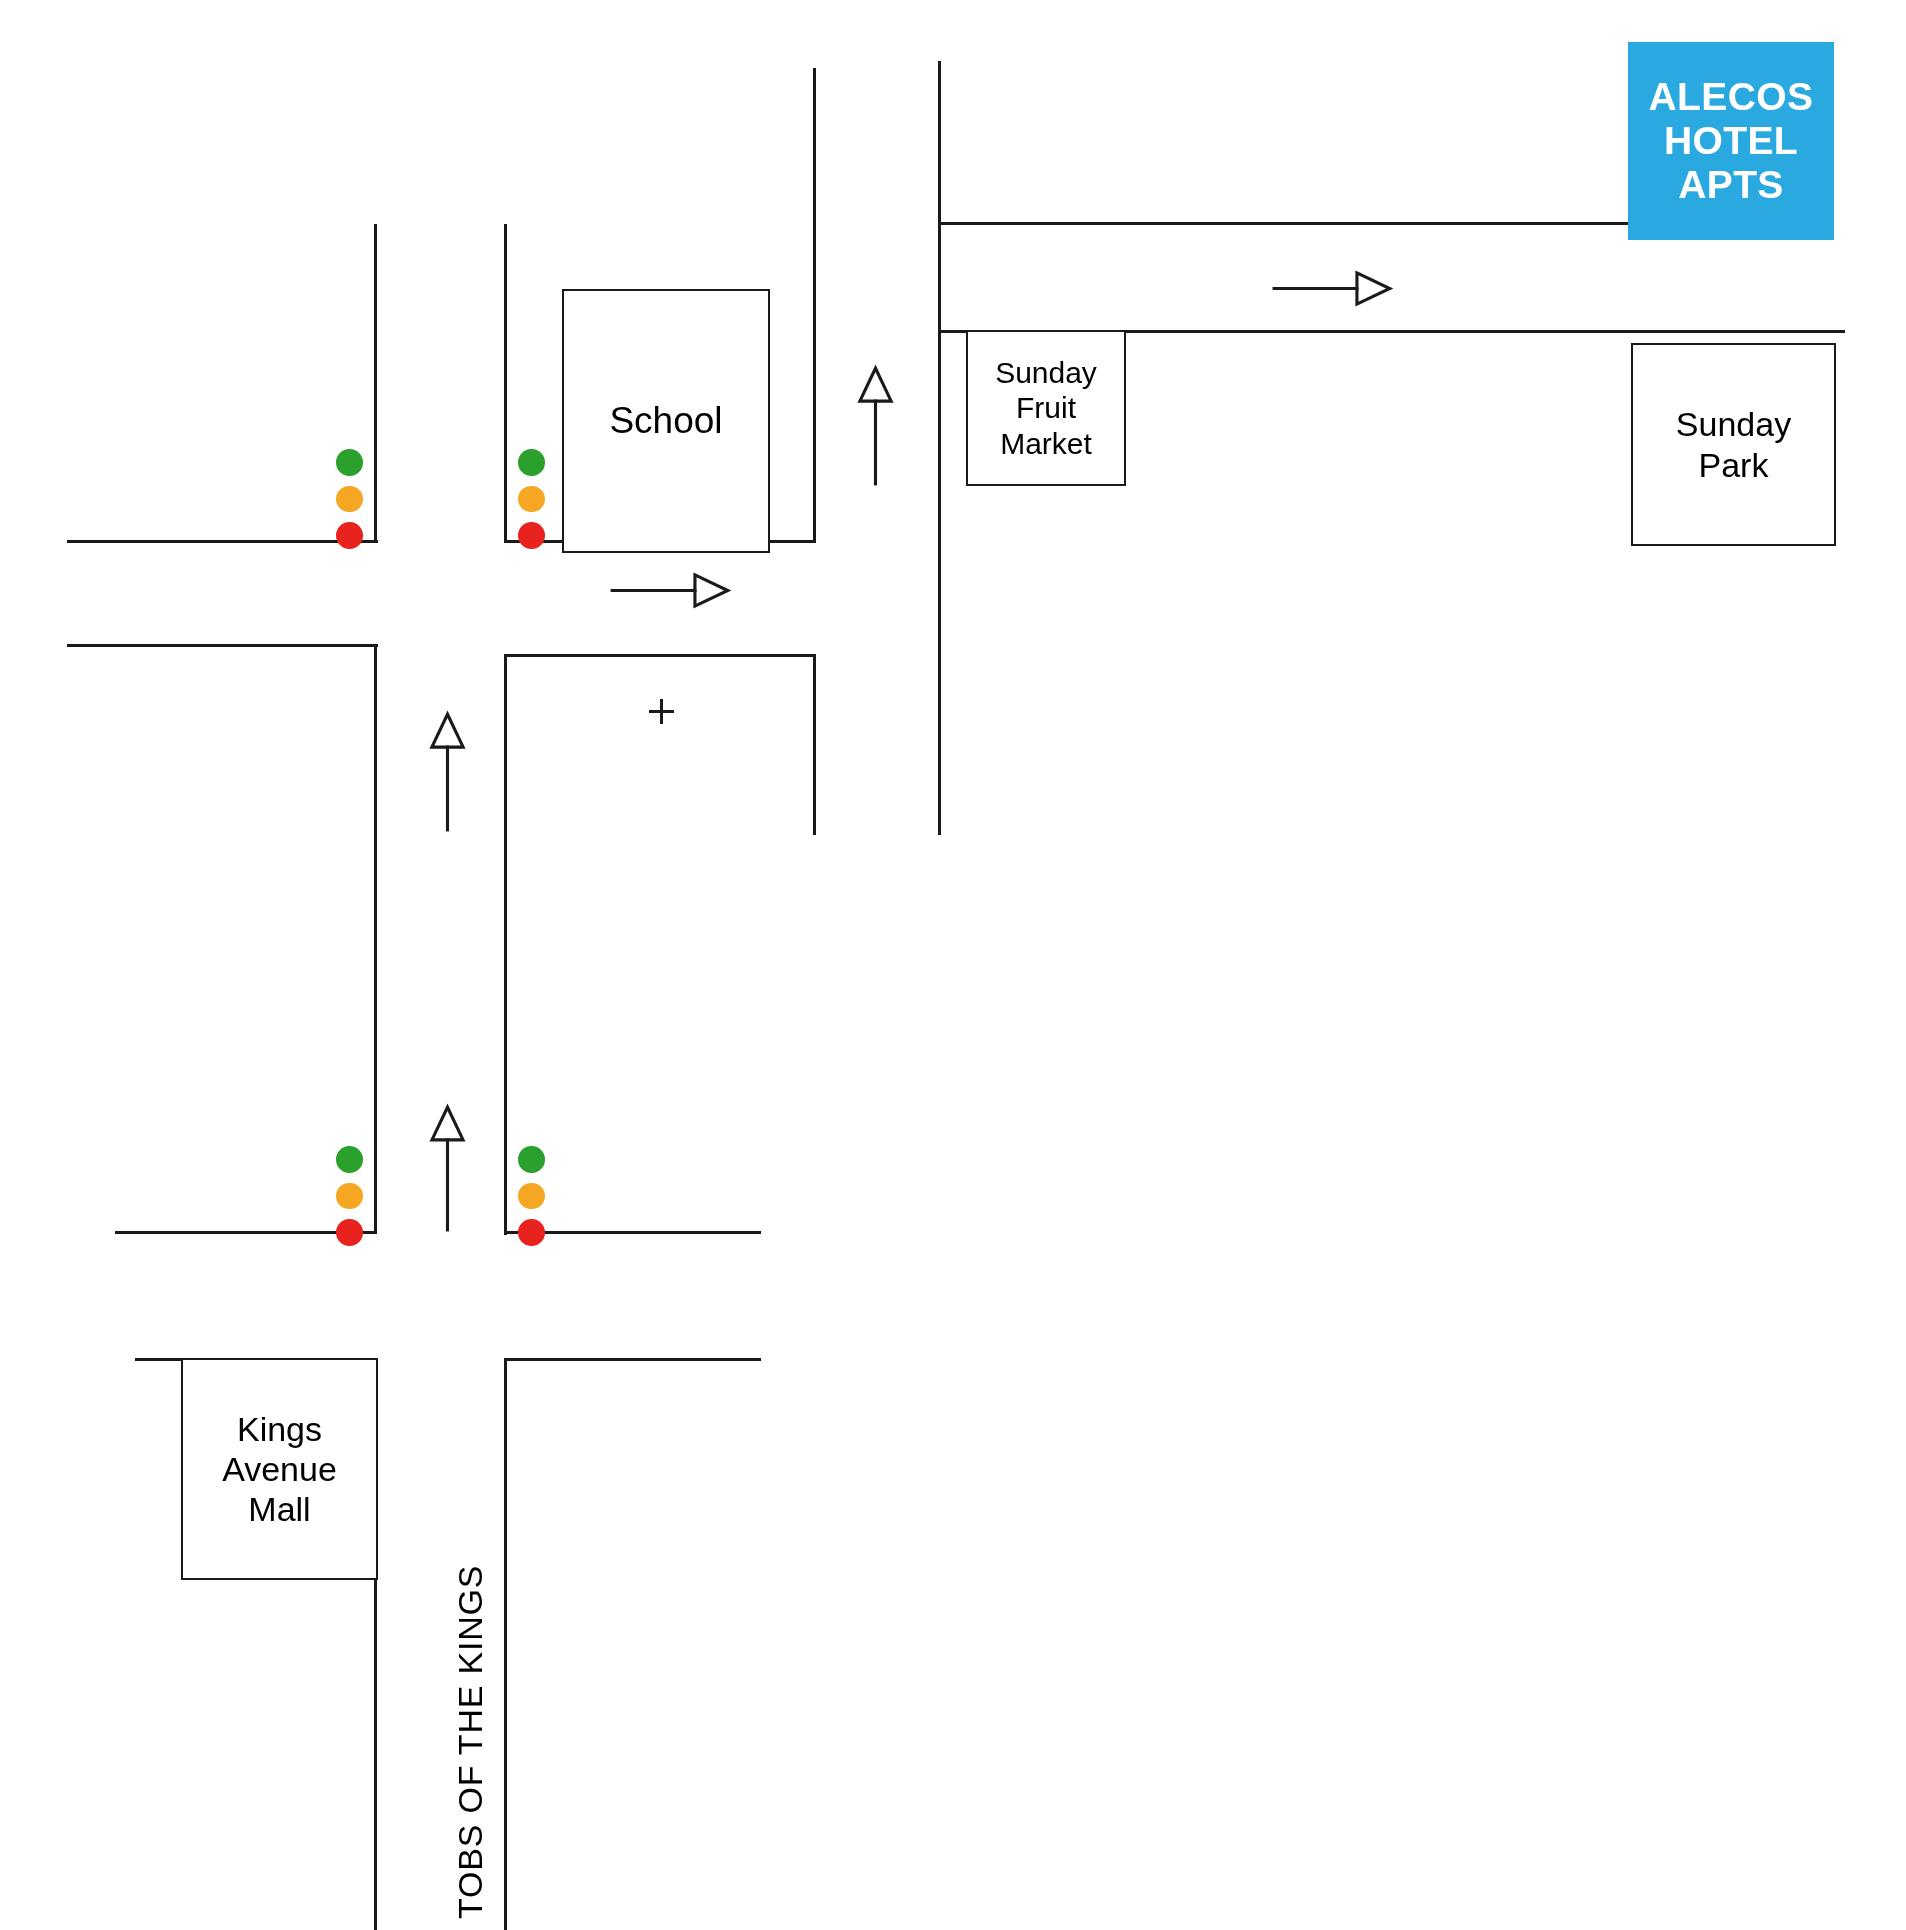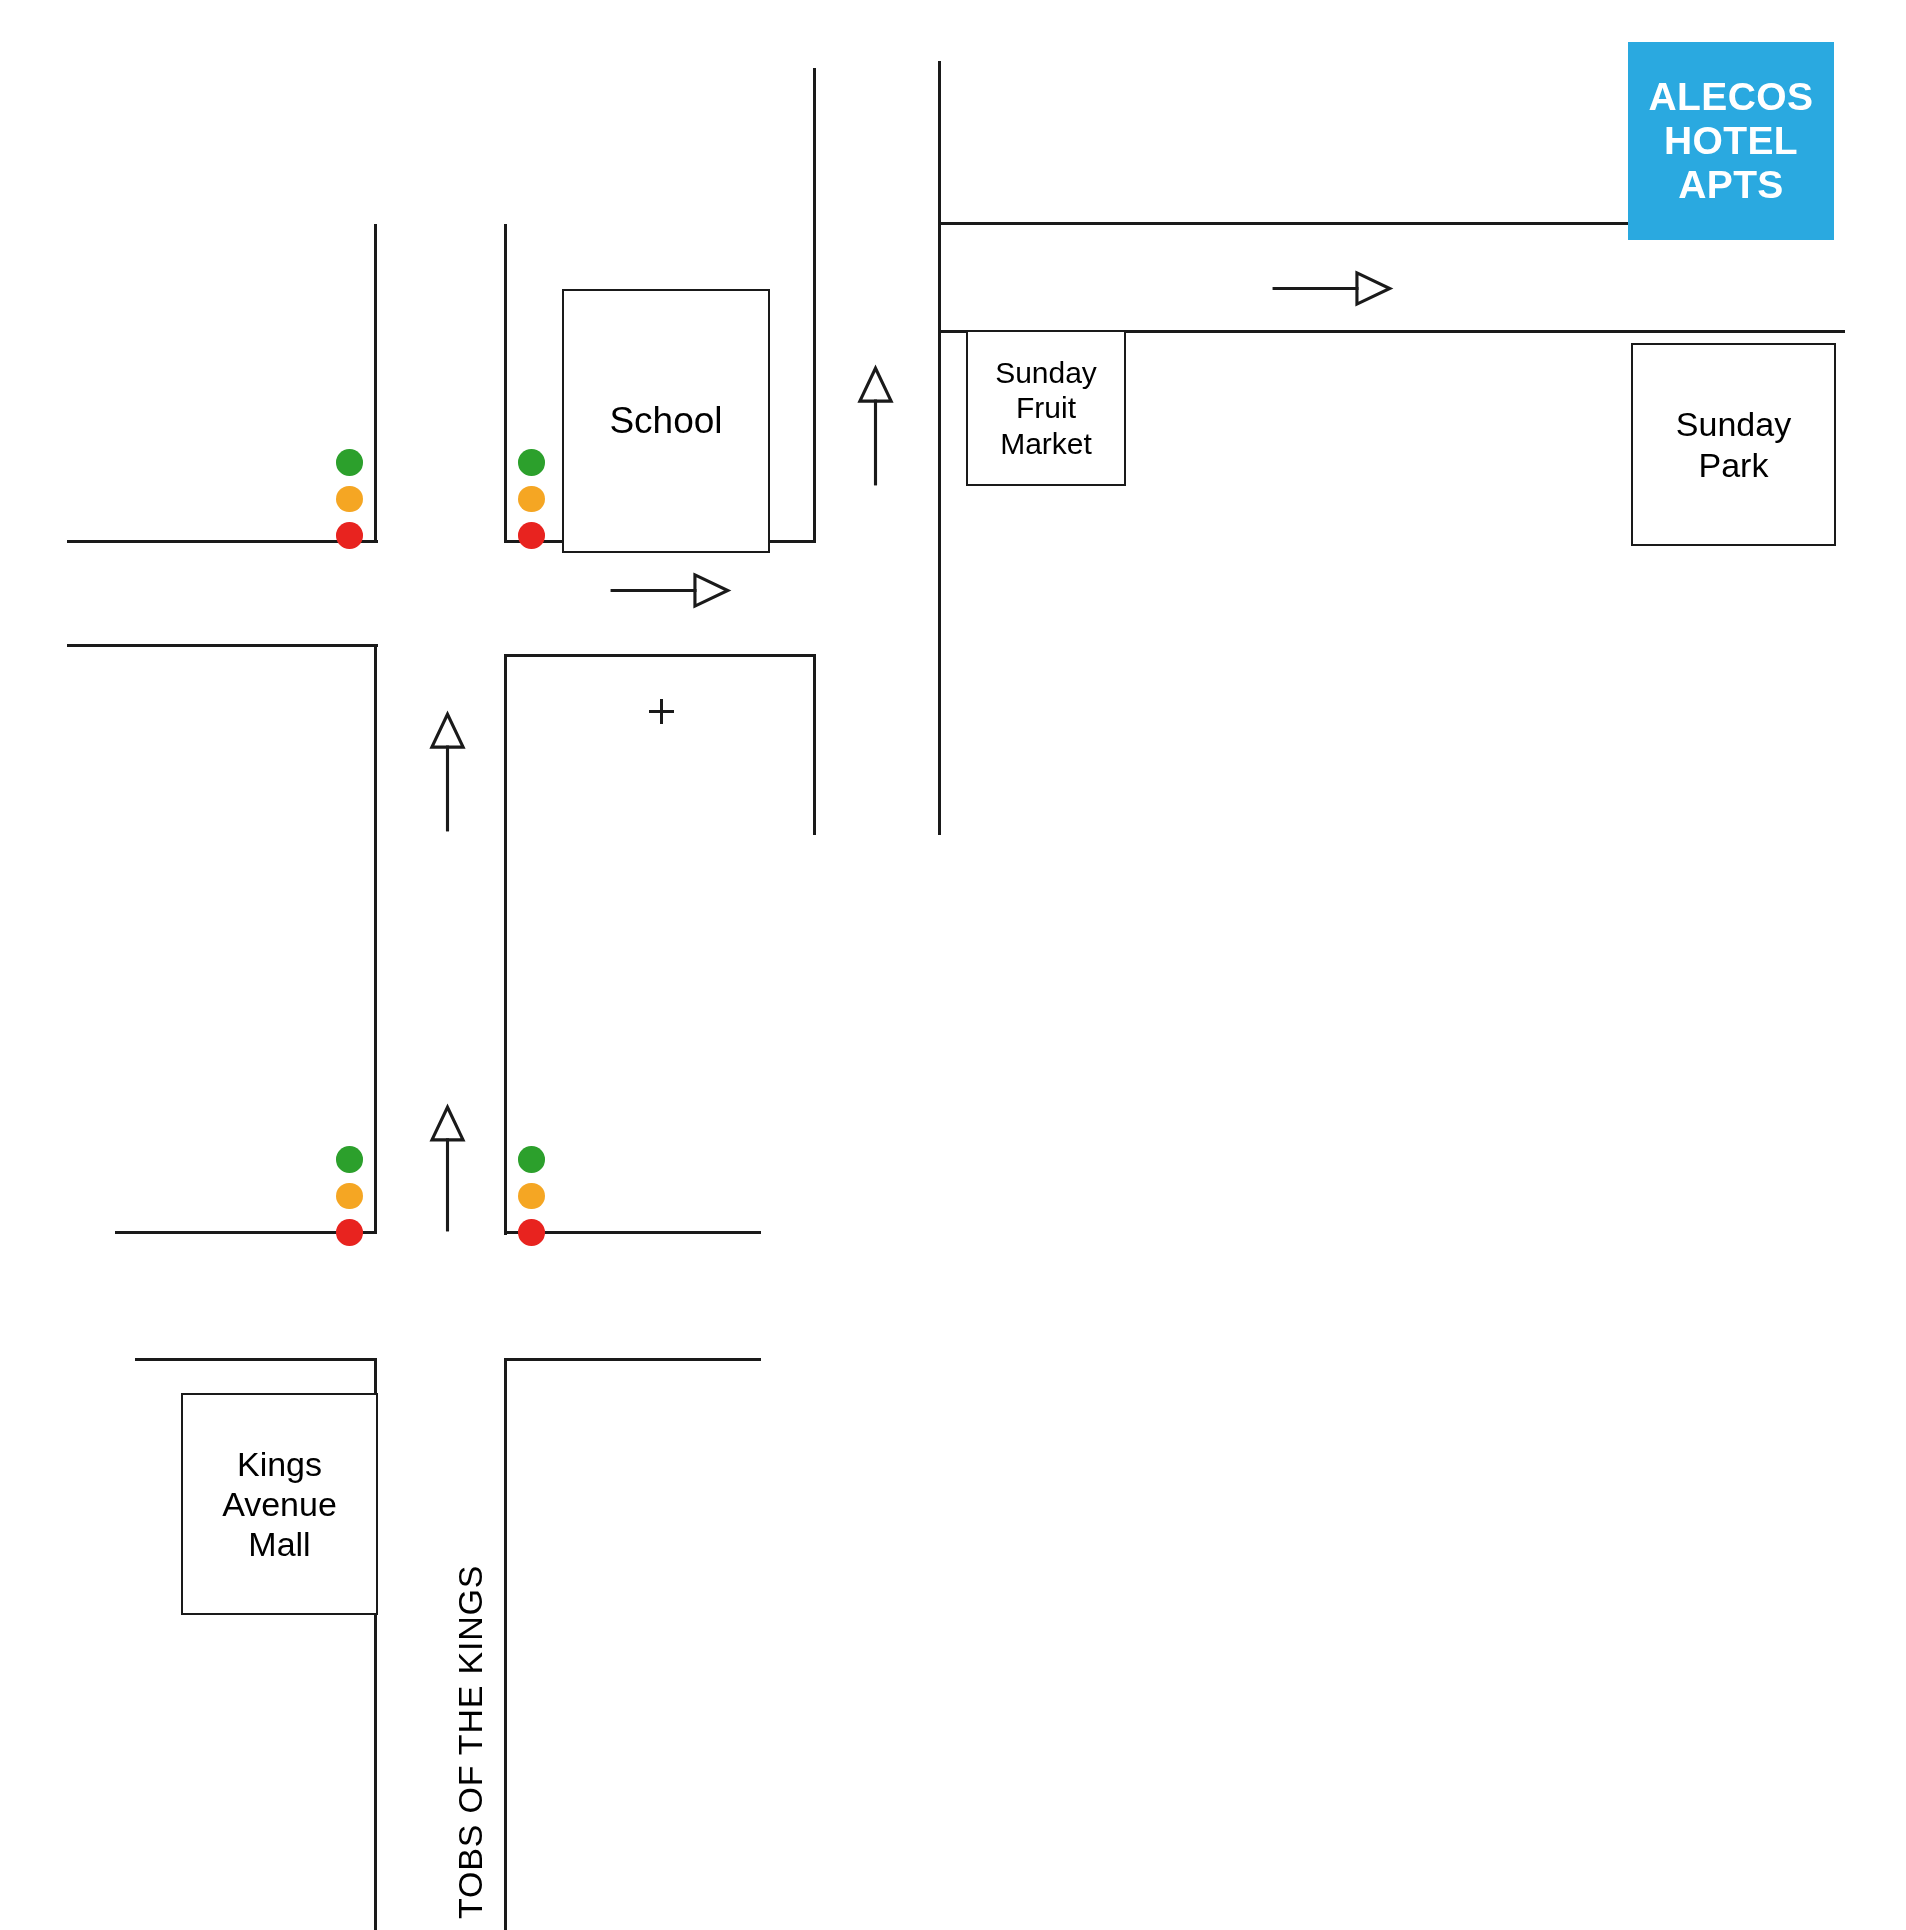--- a/index.html
+++ b/index.html
@@ -146,21 +146,21 @@
     <span class="box-label">Sunday
 Park</span>
   </div>
 
 
   <div class="cross" style="left:649px; top:699px; width:25px; height:25px;">
     <div class="cv"></div>
     <div class="ch"></div>
   </div>
 
-  <div class="box" style="left:181px; top:1358px; width:197px; height:222px; font-size:34px;margin-top:35px;">
+  <div class="box" style="left:181px; top:1358px; width:197px; height:222px; font-size:34px;">
     <span class="box-label">Kings
 Avenue
 Mall</span>
   </div>
 
   <div class="hotel" style="left:1628px; top:26px; width:206px; height:198px; font-size:39px;margin-top:16px;">
     <span class="box-label">ALECOS
 HOTEL
 APTS</span>
   </div>

